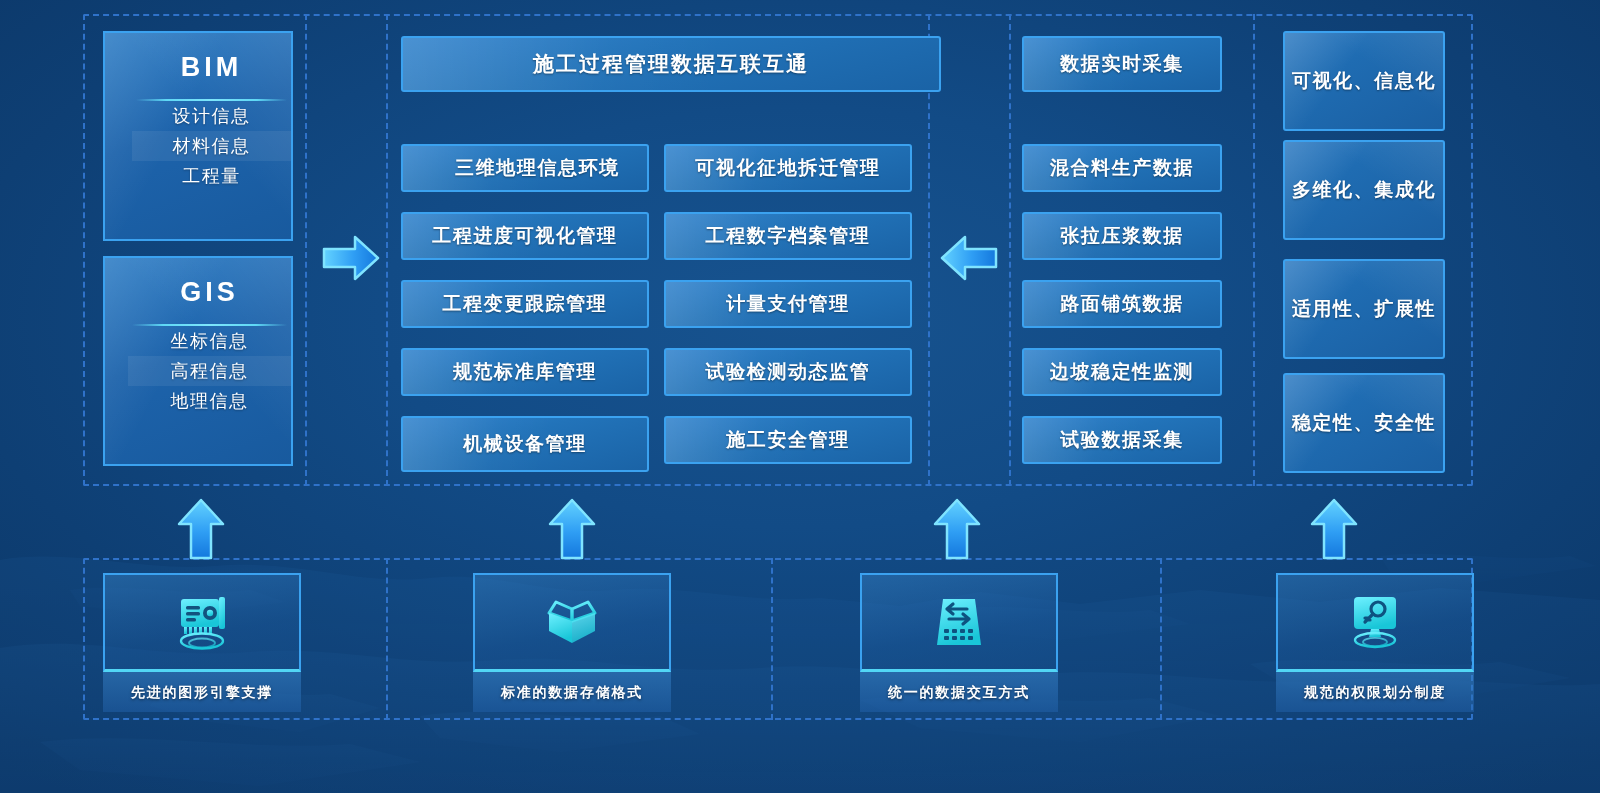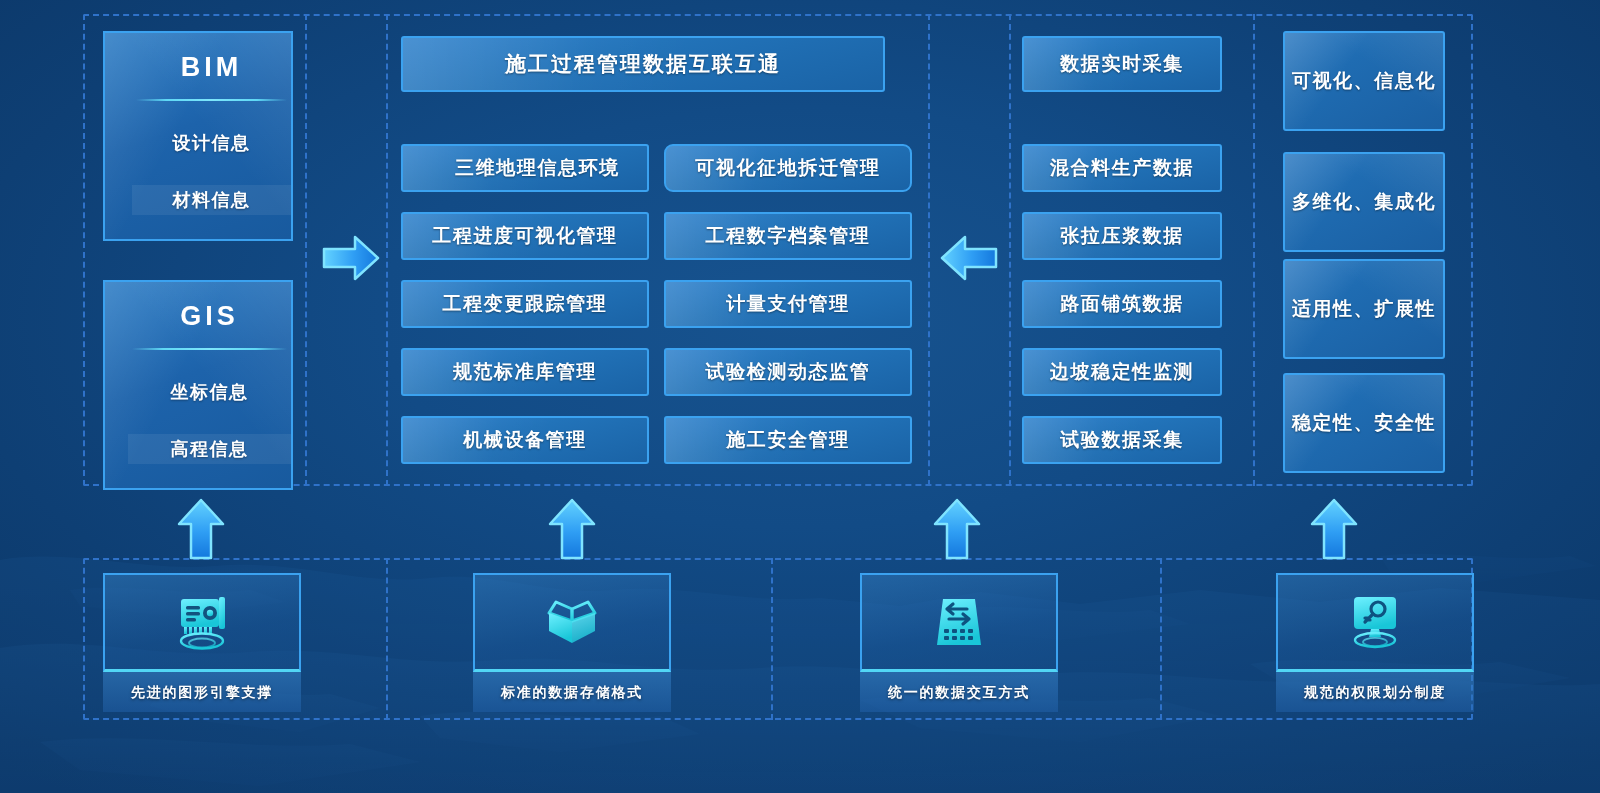--- a/index.html
+++ b/index.html
@@ -88,24 +88,23 @@
     background: linear-gradient(90deg, rgba(80,220,255,0) 0%, #5fd8f5 20%, #7ee6fb 50%, #5fd8f5 80%, rgba(80,220,255,0) 100%);
   }
   .stack-row {
     position: relative;
     height: 30px;
     display: flex;
     align-items: center;
     justify-content: center;
     color: #ffffff;
     font-size: 18px;
-    font-weight: bold;
+    font-weight: normal;
     letter-spacing: 1.5px;
     text-shadow: 0 1px 2px rgba(0,0,0,.35);
-    margin-top: 27px;
   }
   .stack-row.alt { background: rgba(255,255,255,.07); }
 
   
   .mod {
     position: absolute;
     border: 2px solid #3ba2f0;
     border-radius: 3px;
     background: linear-gradient(165deg, #2d80cb 0%, #2273b9 40%, #1a63a6 100%);
     display: flex;
@@ -221,42 +220,42 @@
   <div class="v-sep-low" style="left:1160px;"></div>
 
   <div class="stack-panel" id="panel-bim" style="left:103px; top:31px; width:190px; height:210px;padding-left:27px;">
     <div class="sheen"></div>
     <div class="stack-head">BIM</div>
     <div class="stack-row">设计信息</div>
     <div class="stack-row alt">材料信息</div>
     <div class="stack-row">工程量</div>
   </div>
 
-  <div class="stack-panel" id="panel-gis" style="left:103px; top:280px; width:190px; height:210px;padding-left:23px;">
+  <div class="stack-panel" id="panel-gis" style="left:103px; top:256px; width:190px; height:210px;padding-left:23px;">
     <div class="sheen"></div>
     <div class="stack-head">GIS</div>
     <div class="stack-row">坐标信息</div>
     <div class="stack-row alt">高程信息</div>
     <div class="stack-row">地理信息</div>
   </div>
 
   <svg class="arrow" style="left:322px; top:234px;" width="58" height="48" viewBox="0 0 58 48">
     <path d="M2,15 L33,15 L33,3 L56,24 L33,45 L33,33 L2,33 Z" fill="url(#arrowGradH)" stroke="#7fe4ff" stroke-width="2.5" stroke-linejoin="round"></path>
   </svg>
 
-  <div class="mod wide" style="left:401px; top:36px; width:484px; height:56px;">
+  <div class="mod wide" style="left:401px; top:36px; width:540px; height:56px;">
     <div class="sheen"></div>
     <span>施工过程管理数据互联互通</span>
   </div>
 
   <div class="mod" style="left:401px; top:144px; width:248px; height:48px;padding-left:25px;">
     <div class="sheen"></div>
     <span>三维地理信息环境</span>
   </div>
-  <div class="mod" style="left:664px; top:144px; width:248px; height:48px;border-radius:9px;">
+  <div class="mod" style="left:664px; top:144px; width:248px; height:48px;">
     <div class="sheen"></div>
     <span>可视化征地拆迁管理</span>
   </div>
 
   <div class="mod" style="left:401px; top:212px; width:248px; height:48px;">
     <div class="sheen"></div>
     <span>工程进度可视化管理</span>
   </div>
   <div class="mod" style="left:664px; top:212px; width:248px; height:48px;">
     <div class="sheen"></div>
@@ -274,21 +273,21 @@
 
   <div class="mod" style="left:401px; top:348px; width:248px; height:48px;">
     <div class="sheen"></div>
     <span>规范标准库管理</span>
   </div>
   <div class="mod" style="left:664px; top:348px; width:248px; height:48px;">
     <div class="sheen"></div>
     <span>试验检测动态监管</span>
   </div>
 
-  <div class="mod" style="left:401px; top:416px; width:248px; height:48px;">
+  <div class="mod" style="left:401px; top:416px; width:248px; height:56px;">
     <div class="sheen"></div>
     <span>机械设备管理</span>
   </div>
   <div class="mod" style="left:664px; top:416px; width:248px; height:48px;">
     <div class="sheen"></div>
     <span>施工安全管理</span>
   </div>
 
   <svg class="arrow" style="left:940px; top:234px;" width="58" height="48" viewBox="0 0 58 48">
     <path d="M56,15 L25,15 L25,3 L2,24 L25,45 L25,33 L56,33 Z" fill="url(#arrowGradH)" stroke="#7fe4ff" stroke-width="2.5" stroke-linejoin="round"></path>
@@ -316,21 +315,21 @@
   </div>
   <div class="mod" style="left:1022px; top:416px; width:200px; height:48px;">
     <div class="sheen"></div>
     <span>试验数据采集</span>
   </div>
 
   <div class="mod trait" style="left:1276px; top:31px; width:162px; height:100px;">
     <div class="sheen"></div>
     <span>可视化、信息化</span>
   </div>
-  <div class="mod trait" style="left:1276px; top:152px; width:162px; height:100px;">
+  <div class="mod trait" style="left:1276px; top:140px; width:162px; height:100px;">
     <div class="sheen"></div>
     <span>多维化、集成化</span>
   </div>
   <div class="mod trait" style="left:1276px; top:259px; width:162px; height:100px;text-align:center;">
     <div class="sheen"></div>
     <span>适用性、扩展性</span>
   </div>
   <div class="mod trait" style="left:1276px; top:373px; width:162px; height:100px;">
     <div class="sheen"></div>
     <span>稳定性、安全性</span>

